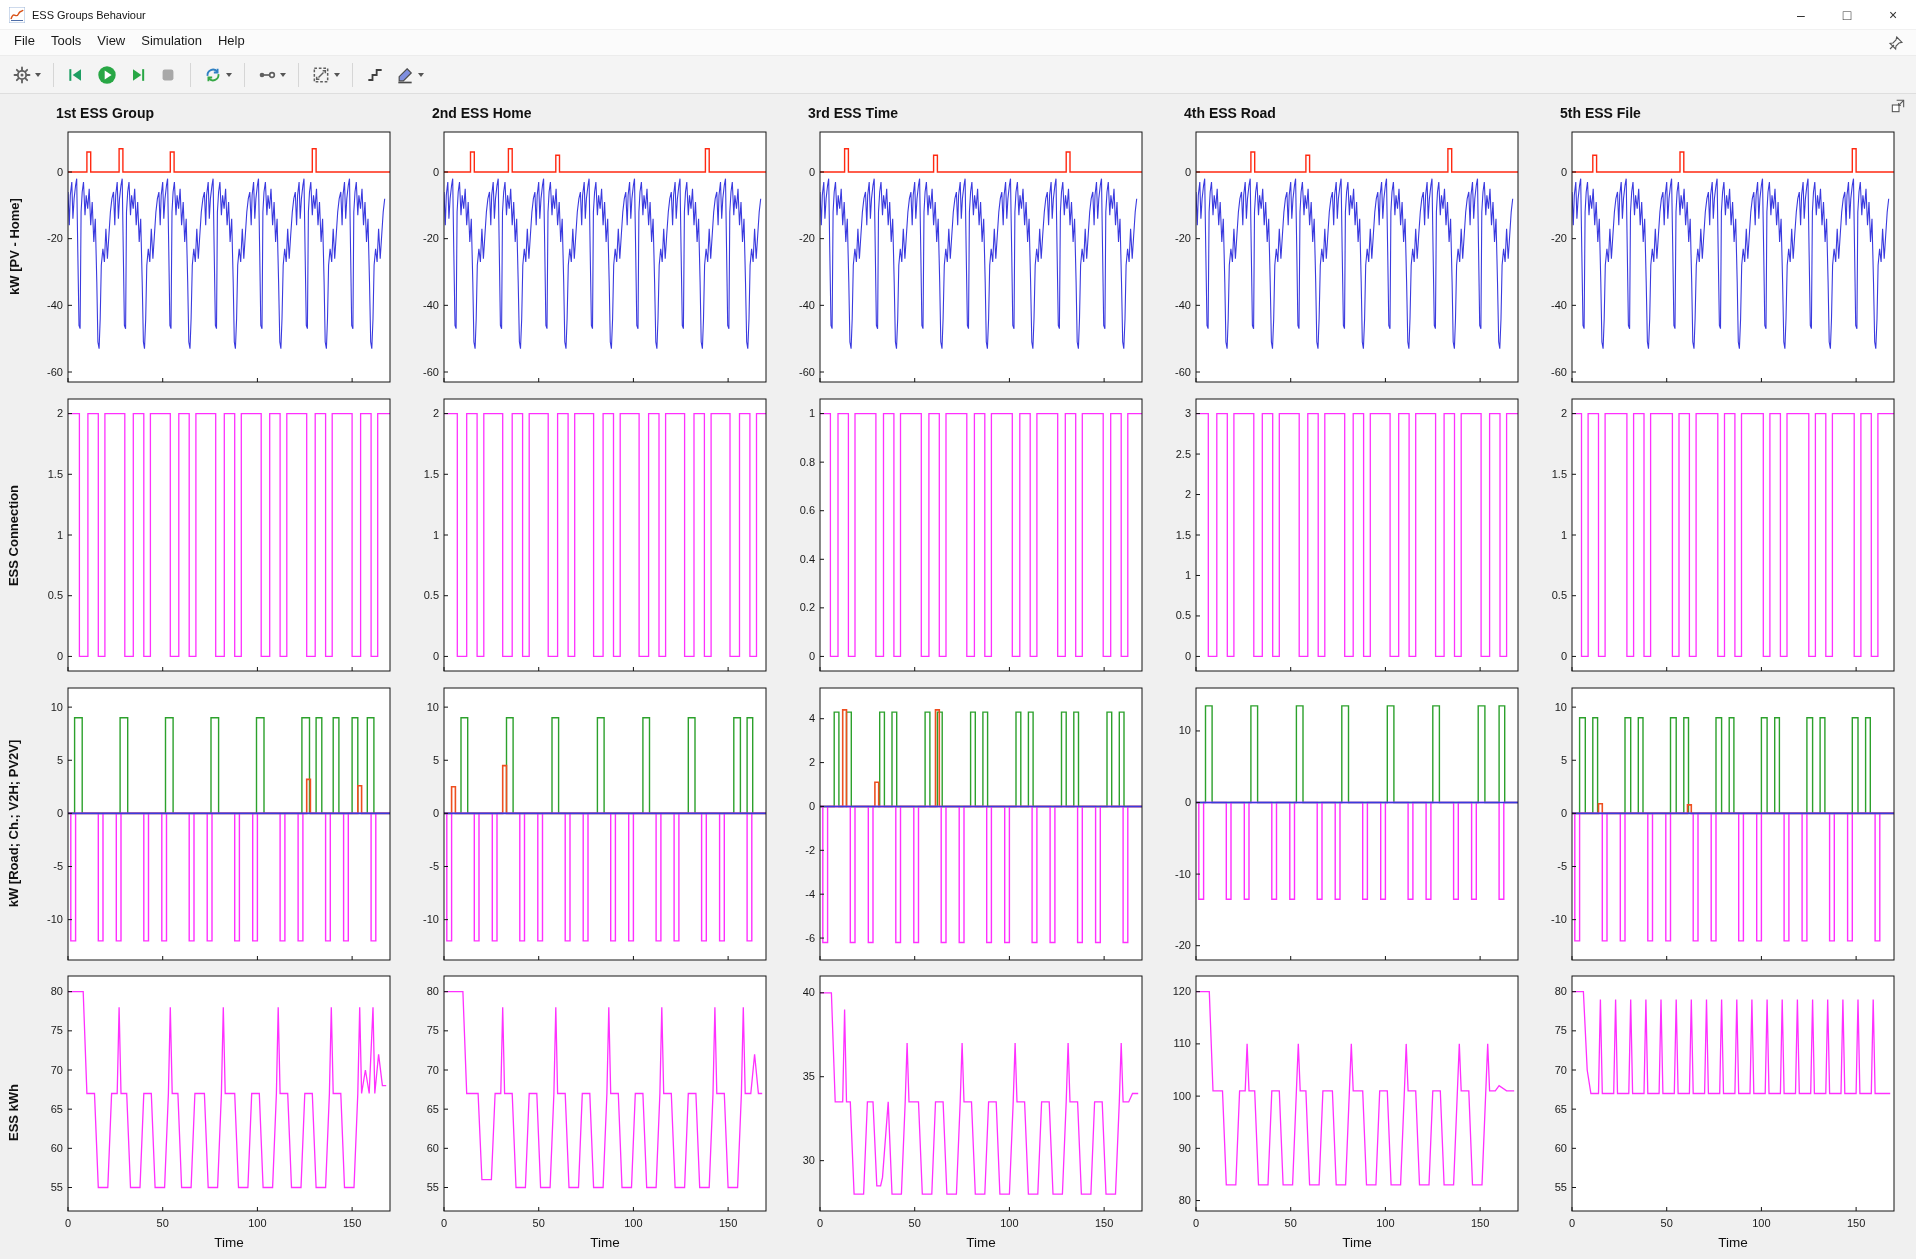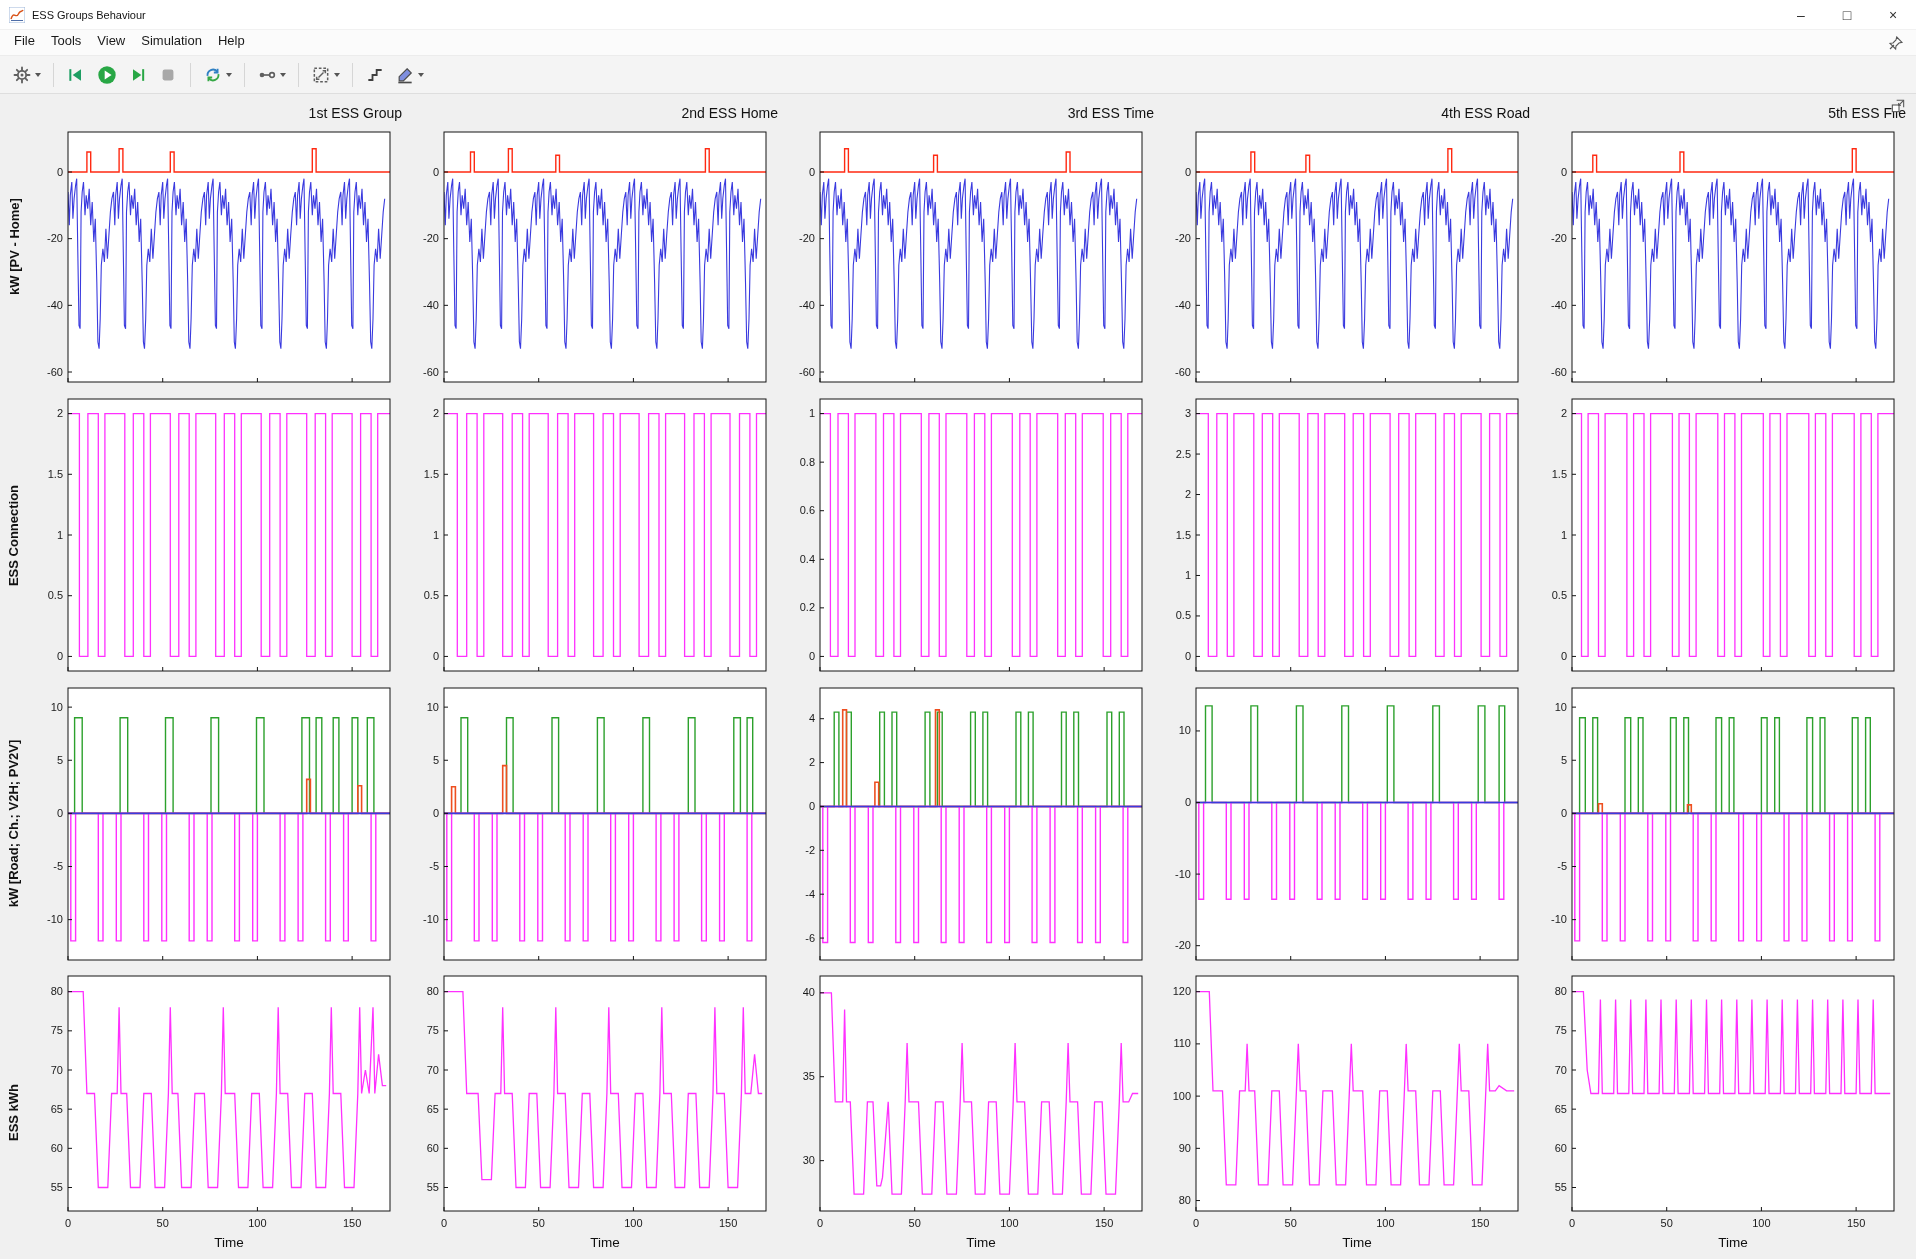--- a/index.html
+++ b/index.html
@@ -23,21 +23,21 @@
   .tb-caret{width:0;height:0;border-left:3.5px solid transparent;border-right:3.5px solid transparent;border-top:4px solid #555;margin-left:3px}
   .tb-sep{width:1px;height:24px;background:#d6d6d6;margin:0 6px}
 
   
   .plot-area{position:relative;height:1165px;padding:8px 10px 2px 2px;background:#f0f0f0}
   .dock-btn{position:absolute;top:2px;right:6px;width:20px;height:20px;border:none;background:transparent}
   .plots-grid{display:grid;height:100%;grid-template-columns:24px repeat(5,1fr);grid-template-rows:repeat(4,1fr)}
   .row-ylabel-cell{display:flex;align-items:center;justify-content:center;overflow:visible}
   .row-ylabel{transform:rotate(-90deg);white-space:nowrap;font-size:13px;font-weight:700;color:#111}
   .subplot-cell{display:flex;flex-direction:column;min-width:0;min-height:0}
-  .subplot-title{height:22px;line-height:22px;text-align:right;font-size:14px;font-weight:400;color:#111;padding-left:30px}
+  .subplot-title{height:22px;line-height:22px;text-align:left;font-size:14px;font-weight:700;color:#111;padding-left:30px}
   .plot-wrap{flex:1;min-height:0}
   svg{display:block}
   svg text{font-family:"Liberation Sans",sans-serif}
 </style>
 </head>
 <body>
 
 <div class="titlebar">
   <span class="title-icon">
     <svg width="16" height="16" viewBox="0 0 16 16">

